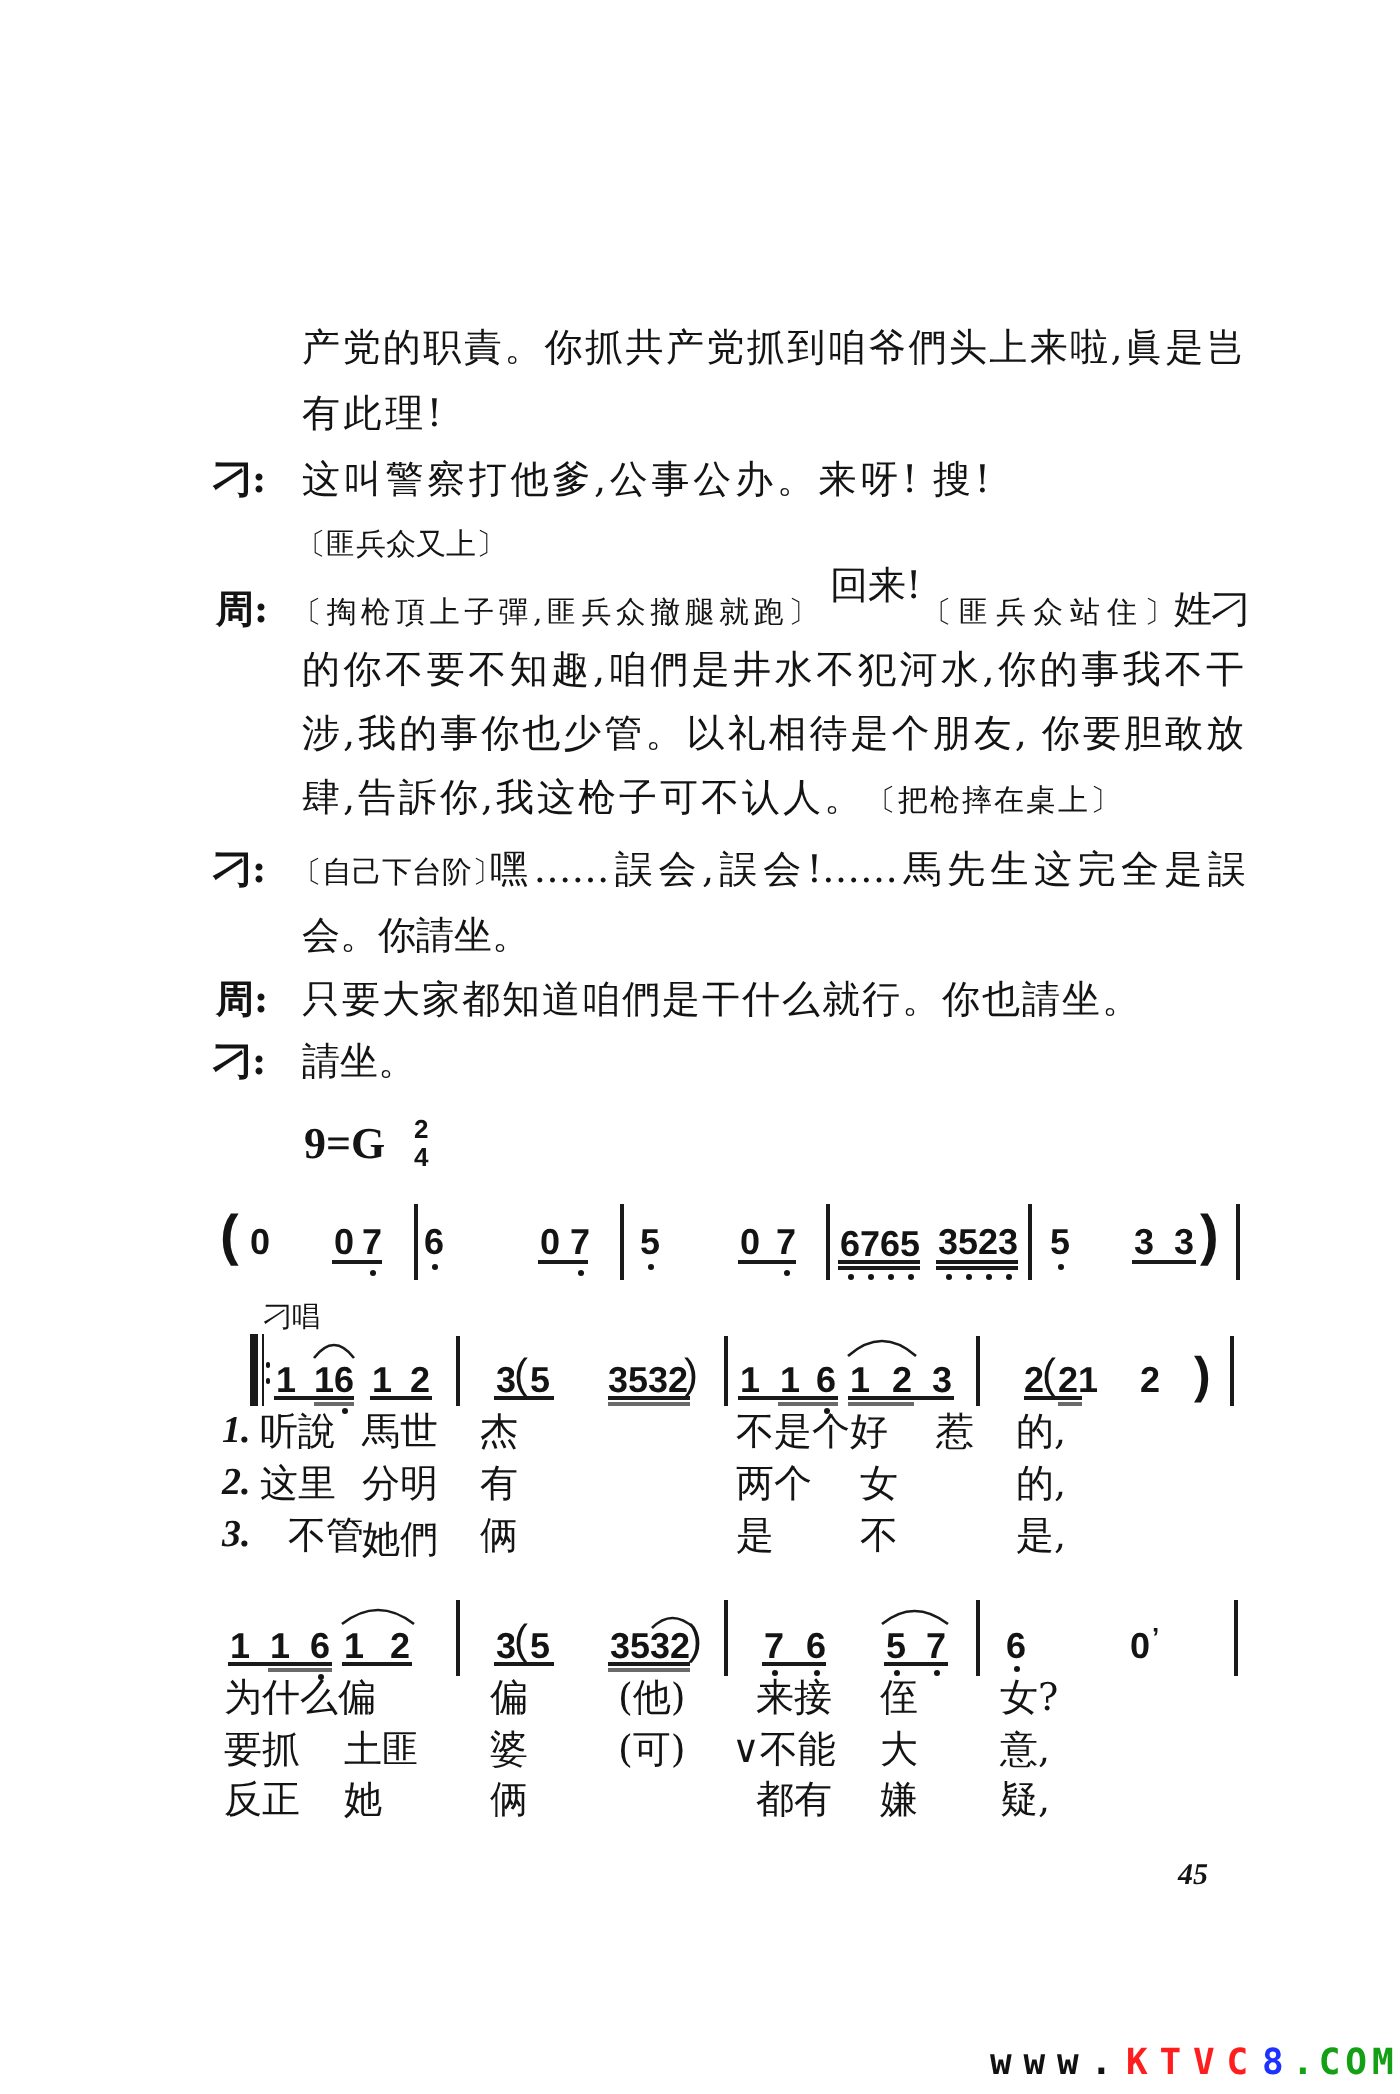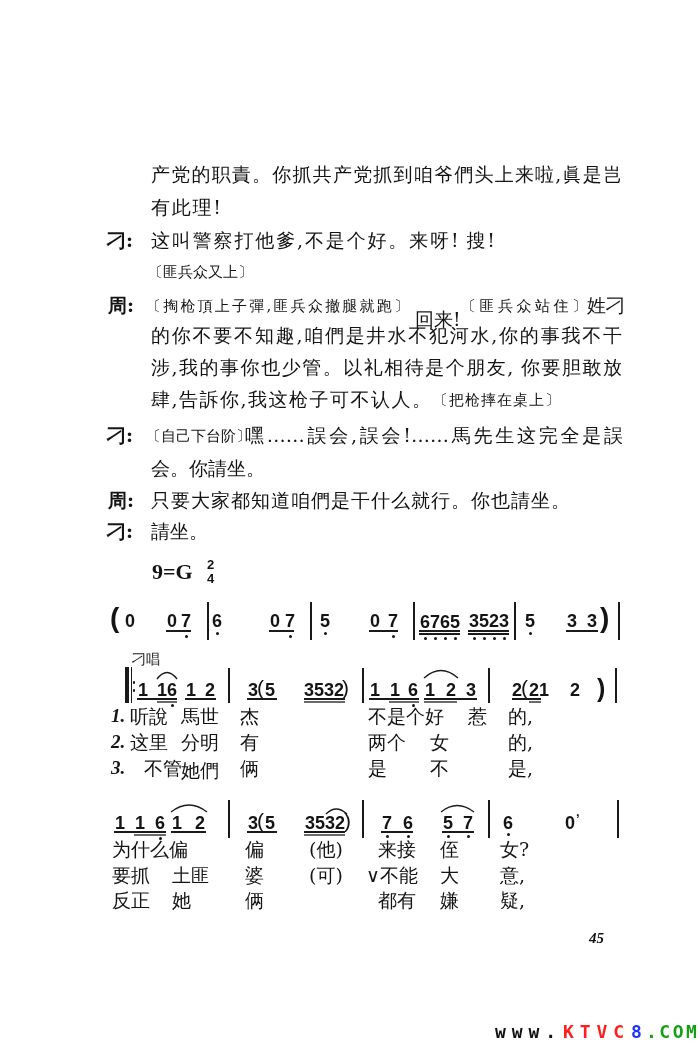--- a/index.html
+++ b/index.html
@@ -29,27 +29,27 @@
 </style>
 </head>
 <body>
 
 <div class="page">
 
   <div class="abs dlg just" style="left:151px;top:164px;width:471px;">产党的职責。你抓共产党抓到咱爷們头上来啦,眞是岂</div>
   <div class="abs dlg just" style="left:151px;top:197px;width:70px;">有此理!</div>
 
   <div class="abs spk" style="left:107px;top:230px;">刁:</div>
-  <div class="abs dlg just" style="left:151px;top:230px;width:344px;">这叫警察打他爹,不是个好。来呀! 搜!</div>
+  <div class="abs dlg just" style="left:151px;top:230px;width:344px;">这叫警察打他爹,公事公办。来呀! 搜!</div>
 
   <div class="abs dir just" style="left:148px;top:264px;width:105px;">〔匪兵众又上〕</div>
 
   <div class="abs spk" style="left:108px;top:295px;">周:</div>
   <div class="abs dir just" style="left:146px;top:298px;width:263px;">〔掏枪頂上子彈,匪兵众撤腿就跑〕</div>
-  <div class="abs dlg just" style="left:415px;top:309px;width:45px;">回来!</div>
+  <div class="abs dlg just" style="left:415px;top:283px;width:45px;">回来!</div>
   <div class="abs dir just" style="left:461px;top:298px;width:126px;">〔匪兵众站住〕</div>
   <div class="abs dlg just" style="left:587px;top:295px;width:35px;">姓刁</div>
 
   <div class="abs dlg just" style="left:151px;top:325px;width:471px;">的你不要不知趣,咱們是井水不犯河水,你的事我不干</div>
   <div class="abs dlg just" style="left:151px;top:357px;width:471px;">涉,我的事你也少管。以礼相待是个朋友, 你要胆敢放</div>
   <div class="abs dlg just" style="left:151px;top:389px;width:280px;">肆,告訴你,我这枪子可不认人。</div>
   <div class="abs dir just" style="left:433px;top:392px;width:127px;">〔把枪摔在桌上〕</div>
 
   <div class="abs spk" style="left:107px;top:425px;">刁:</div>
   <div class="abs dir just" style="left:146px;top:428px;width:97px;">〔自己下台阶〕</div>

